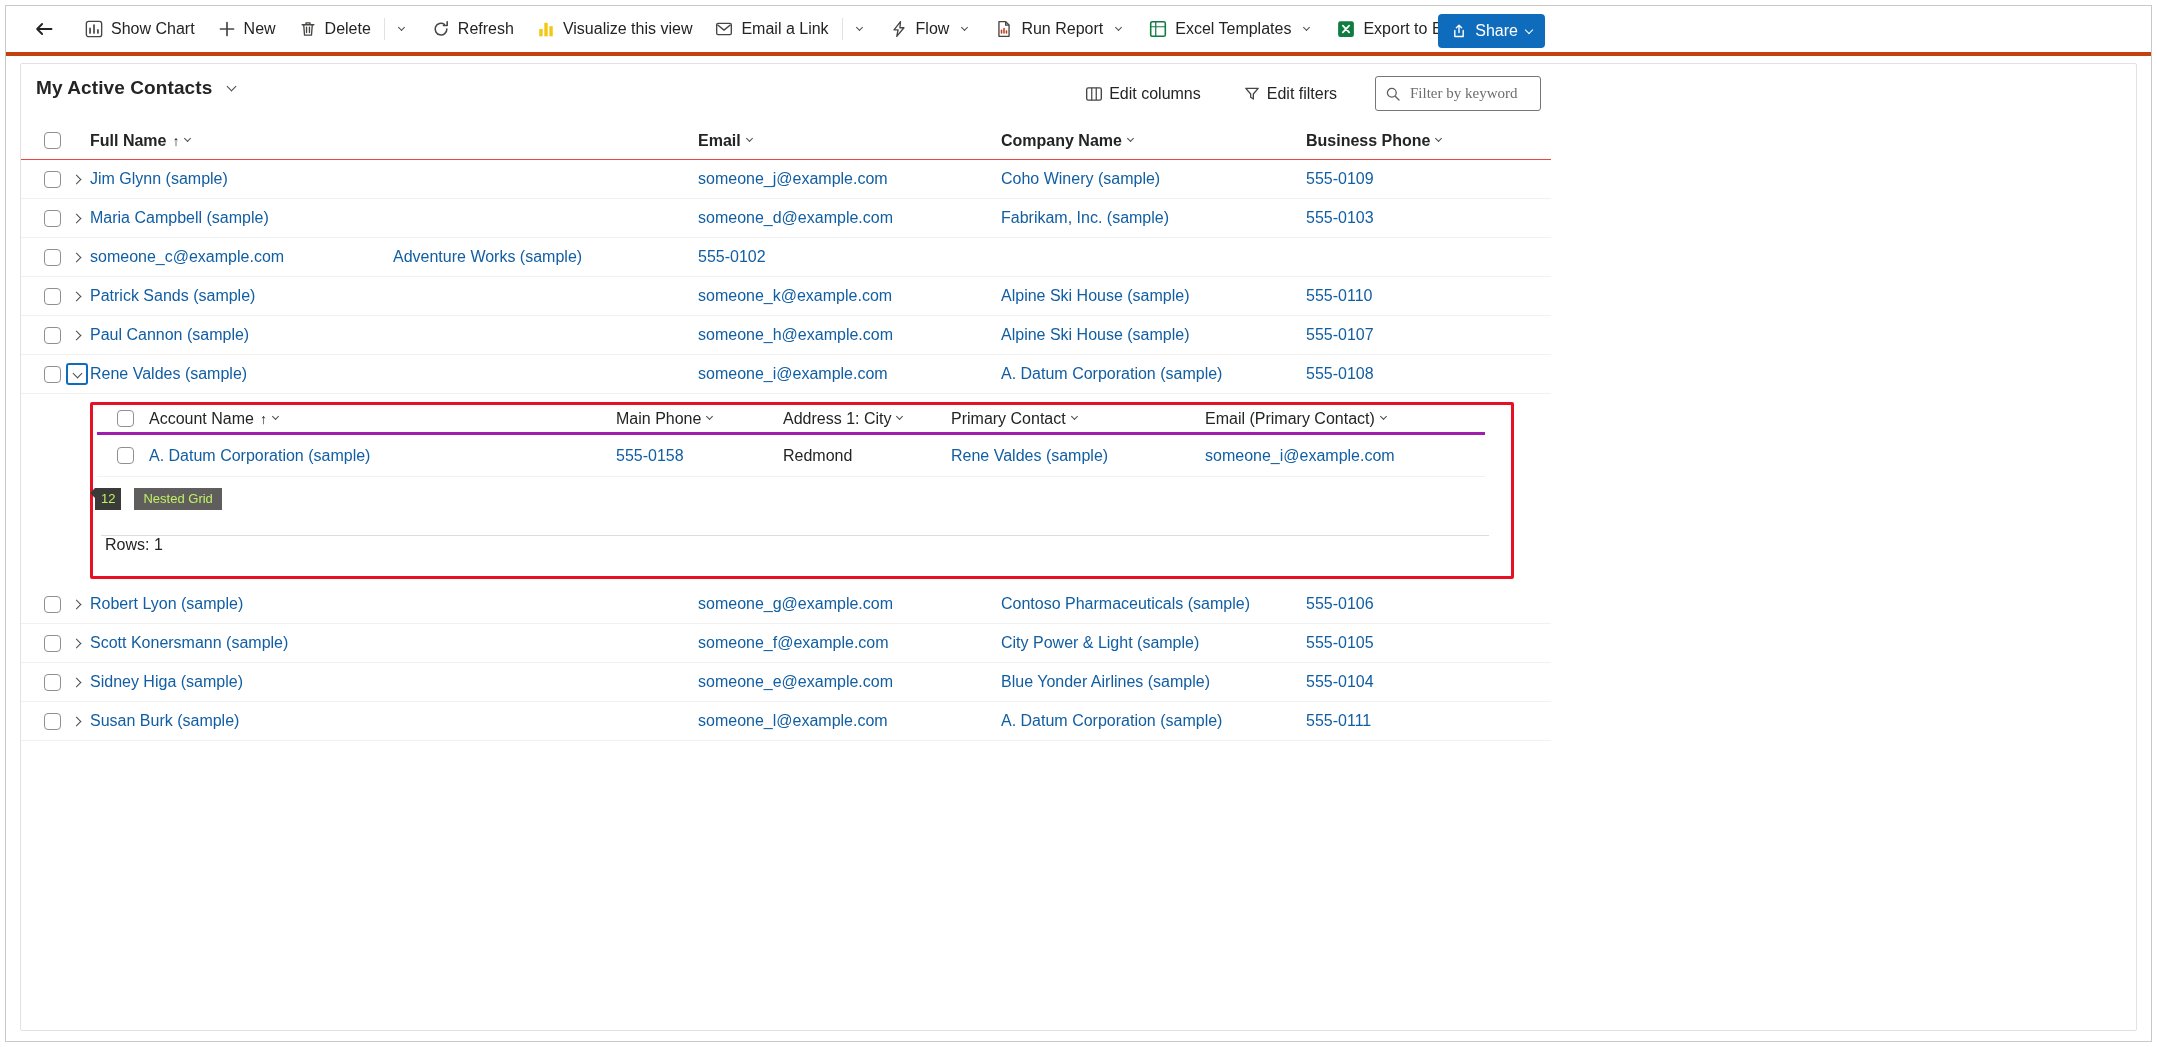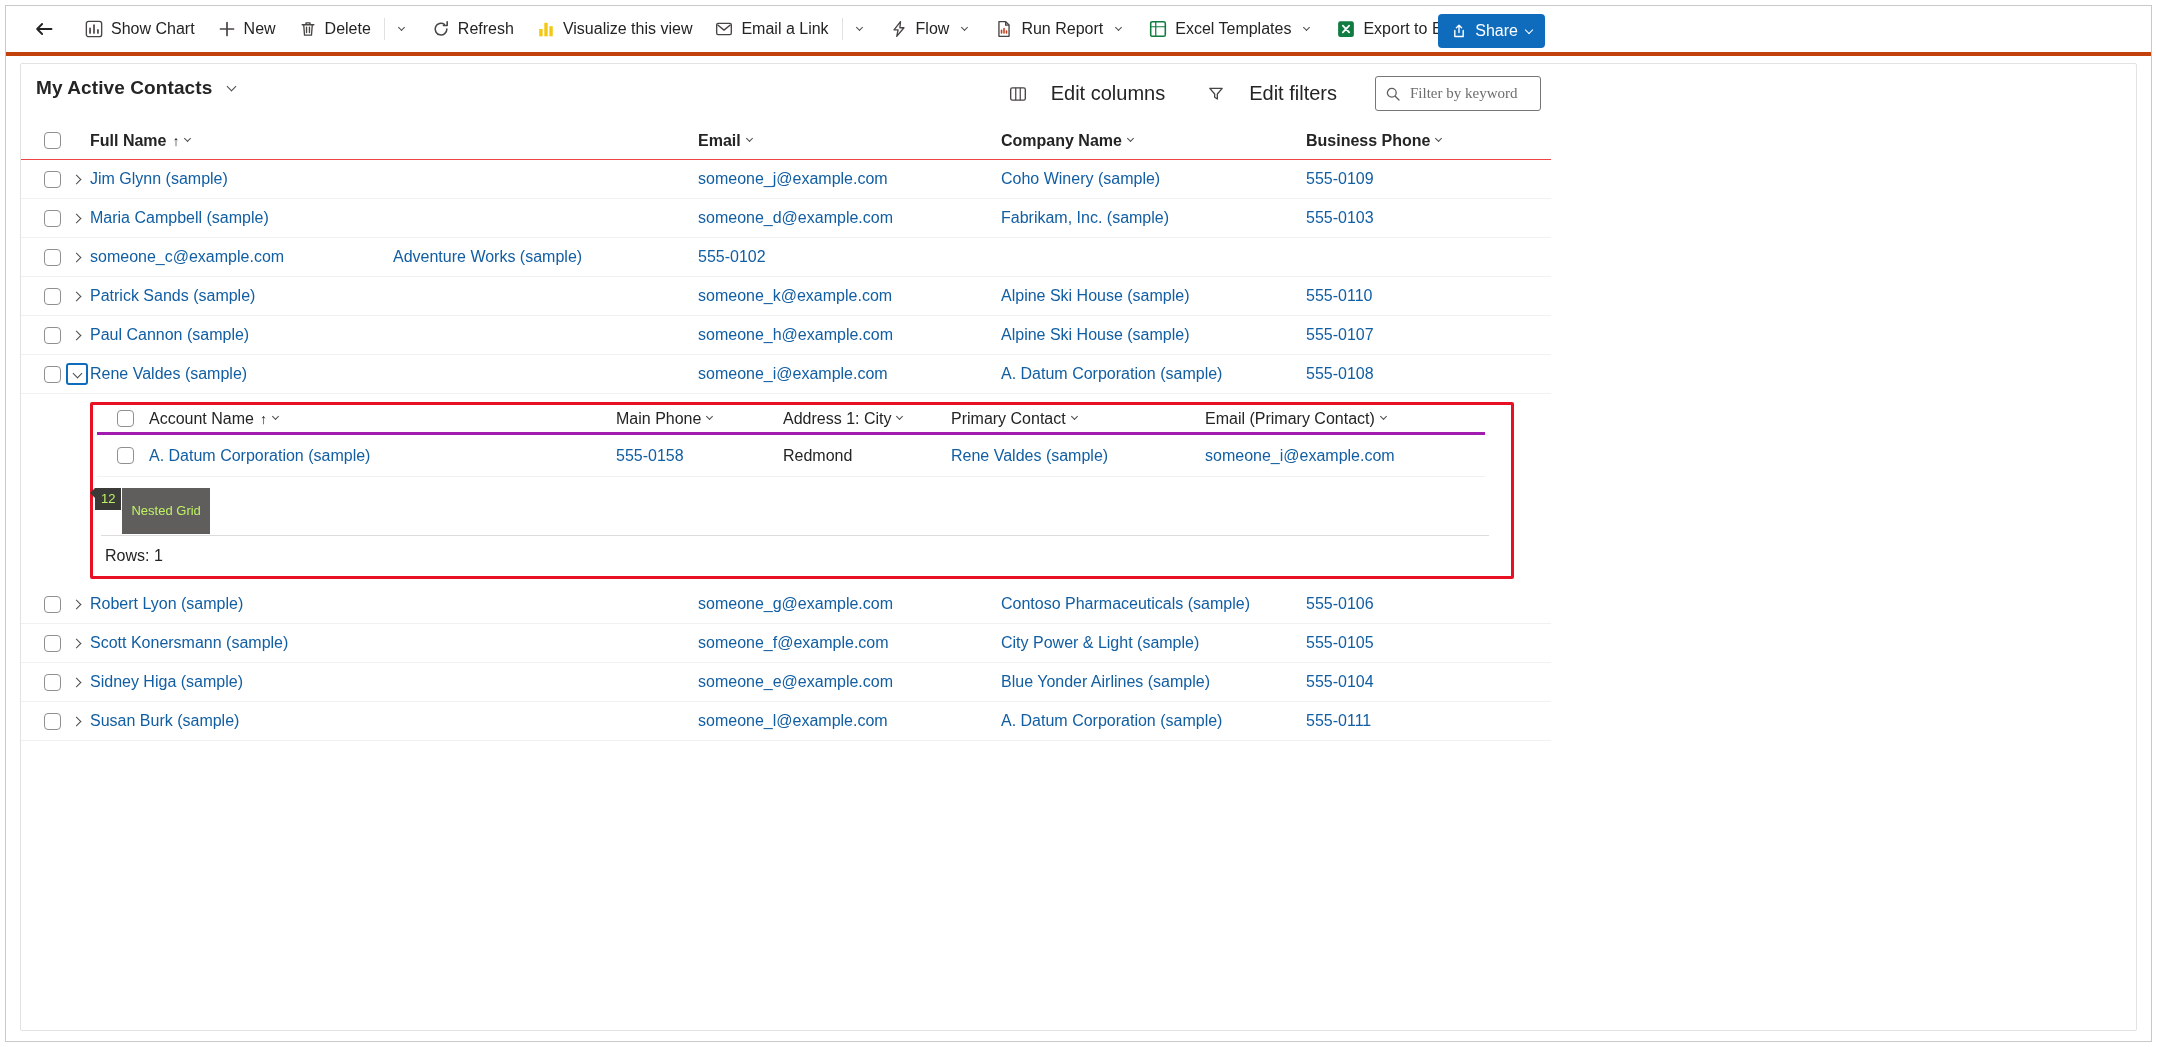--- a/index.html
+++ b/index.html
@@ -29,21 +29,21 @@
   .more-btn{font-size:19px;padding:2px 12px 6px;cursor:pointer;color:#484644;letter-spacing:1px;user-select:none}
   .share-btn{position:absolute;right:606px;top:8px;height:34px;display:flex;align-items:center;gap:8px;background:var(--accent);color:#fff;border:none;border-radius:4px;padding:0 13px;font-size:16px;cursor:pointer;font-family:inherit}
   .share-btn .chev{border-color:#fff;width:6px;height:6px;margin-top:-2px}
 
   
   .card{position:absolute;top:57px;left:14px;right:14px;bottom:10px;border:1px solid #e2e2e2;border-radius:2px;background:#fff;overflow:hidden}
   .card-header{position:relative;height:58px}
   .title-row{position:absolute;left:15px;top:13px;display:flex;align-items:center;gap:11px}
   .page-title{font-size:19px;margin:0;font-weight:700;letter-spacing:.1px}
   .view-controls{position:absolute;right:595px;top:12px;display:flex;align-items:center;gap:34px}
-  .vc-btn{display:flex;align-items:center;gap:24px;font-size:20px;cursor:pointer;white-space:nowrap;padding:6px 4px;border-radius:4px}
+  .vc-btn{display:flex;align-items:center;gap:6px;font-size:16px;cursor:pointer;white-space:nowrap;padding:6px 4px;border-radius:4px}
   .searchbox{display:flex;align-items:center;gap:7px;width:166px;height:35px;border:1px solid #767676;border-radius:3px;padding:0 9px;background:#fff}
   .searchbox input{border:none;outline:none;font-size:15px;width:118px;font-family:Liberation Serif, serif;color:#242424;background:transparent}
   .searchbox input::placeholder{color:#6d6d6d}
 
   
   .grid{width:1530px;font-size:16px}
   .grid-header,.row{display:flex;align-items:center;padding-left:23px}
   .grid-header{height:38px;border-bottom:1px solid #ef4444;font-weight:700}
   .row{height:39px;border-bottom:1px solid #f1f1f1}
   .cb-zone{width:22px;display:flex;align-items:center;flex:none}
@@ -65,22 +65,22 @@
   .n-table{width:1388px;margin-left:4px}
   .n-header,.n-row{display:flex;align-items:center;padding-left:20px;font-size:16px}
   .n-header{height:30px;border-bottom:3px solid #a21caf;font-weight:400}
   .n-row{height:42px;border-bottom:1px solid #f1f1f1}
   .n-cb{width:32px;display:flex;align-items:center;flex:none}
   .nc-account{width:467px}.nc-phone{width:167px}.nc-city{width:168px}.nc-primary{width:254px}.nc-email{width:244px}
   .n-spacer{height:58px;position:relative}
   .badge{position:absolute;left:-7px;top:11px;display:flex;align-items:flex-start;font-size:13px;color:#bef264;z-index:3}
   .badge-notch{width:0;height:0;border-top:5px solid transparent;border-bottom:5px solid transparent;border-right:5px solid var(--badge-dark);flex:none}
   .badge-num{background:var(--badge-dark);padding:4px 6px;line-height:14px}
-  .badge-label{background:var(--badge-gray);padding:16px 9px;line-height:14px;margin-left:1px}
-  .n-footer{height:41px;width:1388px;margin-left:4px;border-top:1px solid #dcdcdc;display:flex;align-items:center;padding-left:4px;font-size:16px}
+  .badge-label{background:var(--badge-gray);padding:4px 9px;line-height:14px;margin-left:13px}
+  .n-footer{height:41px;width:1388px;margin-left:4px;border-top:1px solid #dcdcdc;display:flex;padding-left:4px;font-size:16px}
 </style>
 </head>
 <body>
 
 <div class="frame">
 
   <div class="toolbar">
     <button class="tb-iconbtn">
       <span class="ic" style="color:#242424">
         <svg width="20" height="20" viewBox="0 0 16 16">

